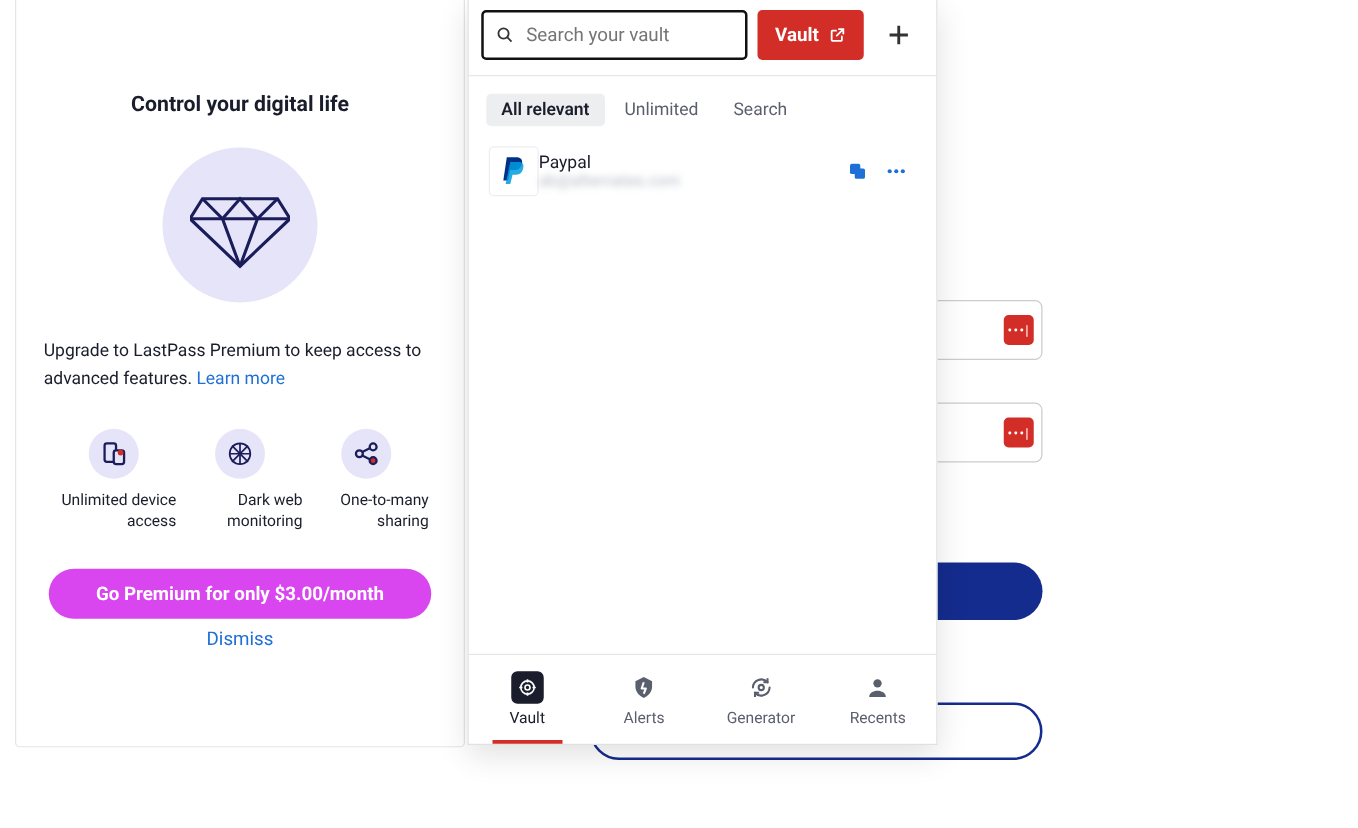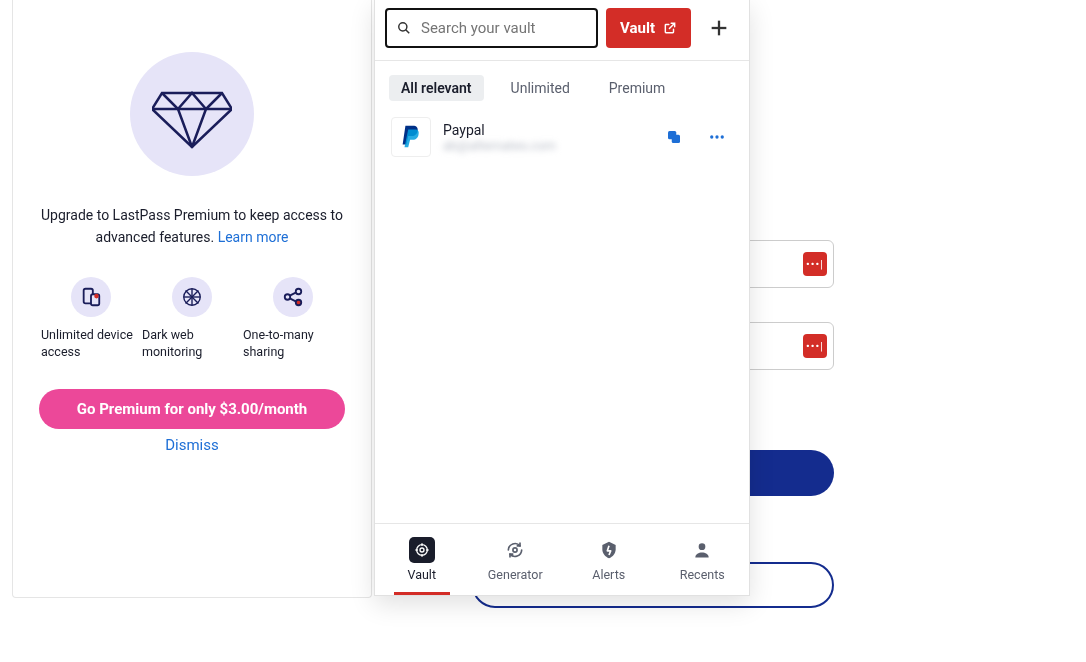--- a/index.html
+++ b/index.html
@@ -6,27 +6,27 @@
   body { width:1086px; height:662px; background:#fff; position:relative; overflow:hidden; }
 
   
   .promo-card {
     position:absolute; left:12px; top:0; width:360px; height:598px;
     border:1px solid #e5e5e5; border-top:none; border-radius:0 0 4px 4px;
     background:#fff; padding:28px 22px 20px; display:flex; flex-direction:column; align-items:center;
   }
   .promo-title { font-size:17px; font-weight:700; color:#1a1d2b; margin-top:46px; }
   .diamond-wrap { width:124px; height:124px; border-radius:50%; background:#e6e4f8; margin-top:24px; display:flex; align-items:center; justify-content:center; position:relative; }
-  .promo-sub { font-size:14px; color:#1a1d2b; text-align:center; margin-top:28px; line-height:1.6; }
+  .promo-sub { font-size:14px; color:#1a1d2b; margin-top:28px; line-height:1.6; }
   .promo-sub a { color:#1e6fd6; text-decoration:none; }
   .feature-row { display:flex; justify-content:space-between; width:100%; margin-top:28px; padding:0 6px;}
   .feature { display:flex; flex-direction:column; align-items:center; width:100px; }
   .feature-icon { width:40px; height:40px; border-radius:50%; background:#e6e4f8; display:flex; align-items:center; justify-content:center; margin-bottom:10px; }
-  .feature-label { font-size:12.5px; color:#1a1d2b; text-align:left; line-height:1.35; }
-  .cta-btn { width:306px; height:40px; border:none; border-radius:20px; background:#ec4899; color:#fff; font-size:15px; font-weight:700; margin-top:28px; cursor:pointer; }
+  .feature-label { font-size:12.5px; color:#1a1d2b; text-align:right; line-height:1.35; }
+  .cta-btn { width:306px; height:40px; border:none; border-radius:20px; background:#d946ef; color:#fff; font-size:15px; font-weight:700; margin-top:28px; cursor:pointer; }
   .dismiss { color:#1e6fd6; font-size:15px; margin-top:7px; cursor:pointer; }
 
   
   .bg-field {
     position:absolute; right:252px; width:362px; height:48px; border:1px solid #ccc; border-radius:6px; background:#fff;
     display:flex; align-items:center; justify-content:flex-end; padding-right:6px;
   }
   .bg-field.one { top:240px; }
   .bg-field.two { top:322px; }
   .bg-login-btn {
@@ -42,24 +42,24 @@
     position:absolute; left:374px; top:0; width:376px; height:596px;
     background:#fff; border:1px solid #e1e1e1; border-top:none; box-shadow:0 8px 24px rgba(0,0,0,0.12);
     display:flex; flex-direction:column;
   }
   .ext-header { padding:8px 10px; display:flex; align-items:center; gap:8px; }
   .search-wrap { flex:1; display:flex; align-items:center; border:2px solid #111; border-radius:4px; height:40px; padding:0 10px; gap:10px; }
   .search-wrap input { border:none; outline:none; font-size:15px; width:100%; }
   .vault-btn { height:40px; padding:0 14px; border:none; border-radius:4px; background:#d32d27; color:#fff; font-weight:700; font-size:15px; display:flex; align-items:center; gap:8px; cursor:pointer;}
   .plus-btn { width:40px; height:40px; border:none; background:transparent; font-size:28px; color:#333; cursor:pointer; display:flex; align-items:center; justify-content:center;}
   .ext-divider { height:1px; background:#e6e6e6; margin-top:4px;}
-  .tabs { display:flex; gap:15px; padding:14px 14px 10px; }
+  .tabs { display:flex; gap:4px; padding:14px 14px 10px; }
   .tab { padding:5px 12px; border-radius:4px; font-size:14px; color:#5a5f6d; cursor:pointer; }
   .tab.active { background:#eceef0; color:#1a1d2b; font-weight:600; }
-  .entry-row { display:flex; align-items:center; padding:6px 16px; gap:12px; }
+  .entry-row { display:flex; align-items:center; padding:6px 16px; gap:0; }
   .entry-logo { width:40px; height:40px; border:1px solid #eee; border-radius:4px; display:flex; align-items:center; justify-content:center; }
   .entry-text { flex:1; }
   .entry-title { font-size:14px; color:#1a1d2b; }
   .entry-sub { font-size:13px; color:#b7bcc6; filter:blur(3px); user-select:none; }
   .entry-action { color:#1e6fd6; cursor:pointer; padding:4px 6px;}
   .bottom-nav { margin-top:auto; border-top:1px solid #e6e6e6; display:flex; height:72px; }
   .nav-item { flex:1; display:flex; flex-direction:column; align-items:center; justify-content:center; gap:4px; font-size:12.5px; color:#5a5f6d; cursor:pointer; position:relative;}
   .nav-item.active { color:#1a1d2b; }
   .nav-item.active::after { content:""; position:absolute; left:20%; right:20%; bottom:0; height:3px; background:#d32d27; }
   .nav-icon-box { width:26px; height:26px; border-radius:5px; display:flex; align-items:center; justify-content:center; }
@@ -73,20 +73,21 @@
 <div class="bg-field one">
   <div class="lp-chip">•••|</div>
 </div>
 <div class="bg-field two">
   <div class="lp-chip">•••|</div>
 </div>
 <div class="bg-login-btn"></div>
 <div class="bg-outline-btn"></div>
 
 <div class="promo-card">
+  <div class="promo-title">Control your digital life</div>
   <div class="diamond-wrap">
     <svg width="80" height="70" viewBox="0 0 80 70">
       <polygon points="10,14 70,14 80,30 40,68 0,30" fill="none" stroke="#1a1d5a" stroke-width="2.5"></polygon>
       <polyline points="0,30 80,30" fill="none" stroke="#1a1d5a" stroke-width="2.5"></polyline>
       <polyline points="10,14 26,30 40,68" fill="none" stroke="#1a1d5a" stroke-width="2.5"></polyline>
       <polyline points="70,14 54,30 40,68" fill="none" stroke="#1a1d5a" stroke-width="2.5"></polyline>
       <polyline points="26,30 40,14 54,30" fill="none" stroke="#1a1d5a" stroke-width="2.5"></polyline>
     </svg>
   </div>
   <div class="promo-sub">
@@ -152,21 +153,21 @@
           <line x1="12" y1="4" x2="12" y2="20" stroke="#333" stroke-width="2.5"></line>
           <line x1="4" y1="12" x2="20" y2="12" stroke="#333" stroke-width="2.5"></line>
         </svg>
     </button>
   </div>
   <div class="ext-divider"></div>
 
   <div class="tabs">
     <div class="tab active">All relevant</div>
     <div class="tab">Unlimited</div>
-    <div class="tab">Premium</div>
+    <div class="tab">Search</div>
   </div>
 
   <div class="entry-row">
     <div class="entry-logo">
       <svg width="24" height="26" viewBox="0 0 24 28">
         <path d="M6 2h8c4 0 6 2 5 6-1 4-4 5-7 5H9l-2 9H3L6 2z" fill="#003087"></path>
         <path d="M9 6h7c4 0 5 2 4 6-1 4-4 5-7 5h-2l-2 8H5L9 6z" fill="#009cde" opacity="0.85"></path>
       </svg>
     </div>
     <div class="entry-text">
@@ -198,40 +199,40 @@
             <line x1="12" y1="18" x2="12" y2="22" stroke="currentColor" stroke-width="2"></line>
             <line x1="2" y1="12" x2="6" y2="12" stroke="currentColor" stroke-width="2"></line>
             <line x1="18" y1="12" x2="22" y2="12" stroke="currentColor" stroke-width="2"></line>
           </svg>
       </div>
       <span>Vault</span>
     </div>
     <div class="nav-item">
       <div class="nav-icon-box">
         <svg width="20" height="20" viewBox="0 0 24 24">
+            <path d="M12 2l8 4v5c0 5-3.5 9-8 11-4.5-2-8-6-8-11V6l8-4z" fill="#5a5f6d"></path>
+            <polyline points="12 7 10 13 14 13 12 18" fill="none" stroke="#fff" stroke-width="2" stroke-linejoin="round"></polyline>
+          </svg>
+      </div>
+      <span>Alerts</span>
+    </div>
+    <div class="nav-item">
+      <div class="nav-icon-box">
+        <svg width="20" height="20" viewBox="0 0 24 24">
             <path d="M4 12a8 8 0 0114-5M20 12a8 8 0 01-14 5" fill="none" stroke="#5a5f6d" stroke-width="2" stroke-linecap="round"></path>
             <polyline points="18 3 18 7 14 7" fill="none" stroke="#5a5f6d" stroke-width="2"></polyline>
             <polyline points="6 21 6 17 10 17" fill="none" stroke="#5a5f6d" stroke-width="2"></polyline>
             <circle cx="12" cy="12" r="2.5" fill="none" stroke="#5a5f6d" stroke-width="2"></circle>
           </svg>
       </div>
       <span>Generator</span>
     </div>
     <div class="nav-item">
       <div class="nav-icon-box">
         <svg width="20" height="20" viewBox="0 0 24 24">
-            <path d="M12 2l8 4v5c0 5-3.5 9-8 11-4.5-2-8-6-8-11V6l8-4z" fill="#5a5f6d"></path>
-            <polyline points="12 7 10 13 14 13 12 18" fill="none" stroke="#fff" stroke-width="2" stroke-linejoin="round"></polyline>
-          </svg>
-      </div>
-      <span>Alerts</span>
-    </div>
-    <div class="nav-item">
-      <div class="nav-icon-box">
-        <svg width="20" height="20" viewBox="0 0 24 24">
             <circle cx="12" cy="8" r="4" fill="#5a5f6d"></circle>
             <path d="M4 21c0-4 4-6 8-6s8 2 8 6" fill="#5a5f6d"></path>
           </svg>
       </div>
       <span>Recents</span>
     </div>
   </div>
 </div>
 
 </body></html>

